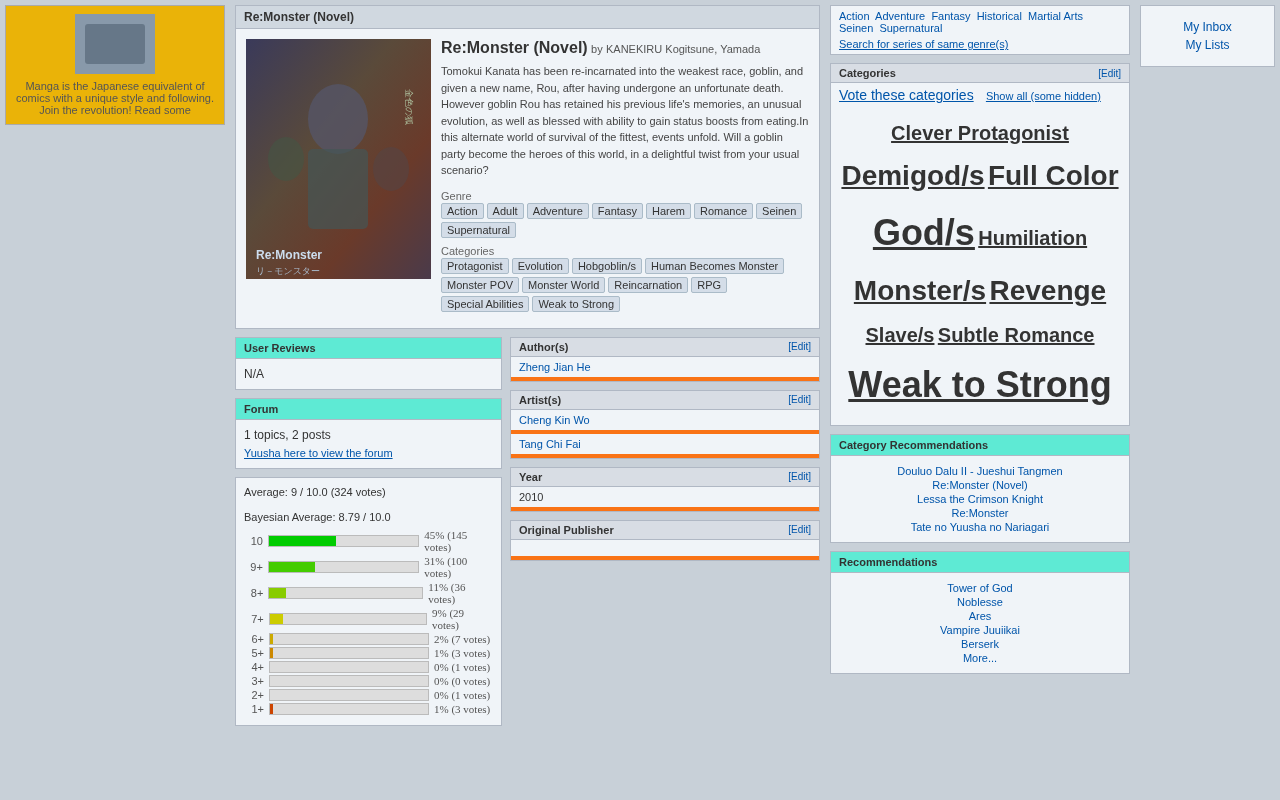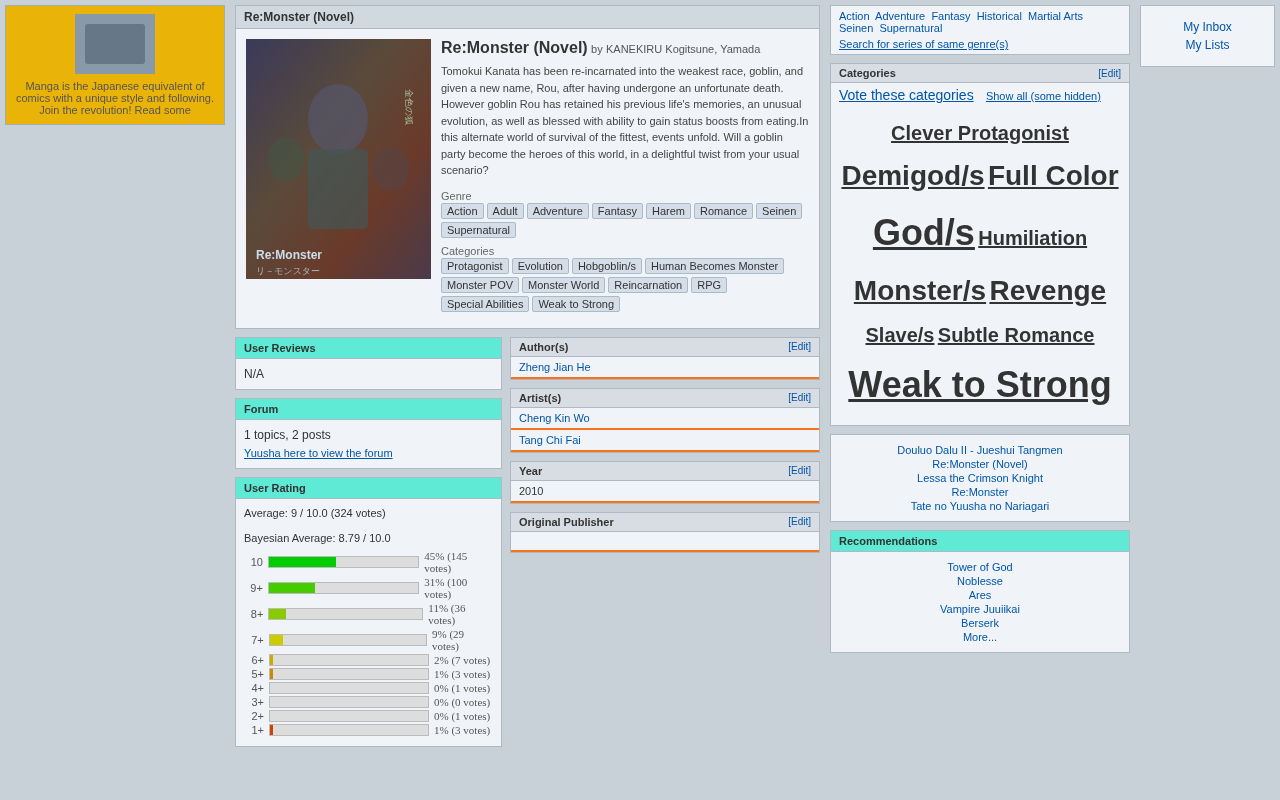--- a/index.html
+++ b/index.html
@@ -64,21 +64,21 @@
     .big-cats { padding: 8px; text-align: center; line-height: 1.8; }
     .big-cat { color: #333; font-size: 13px; font-weight: bold; cursor: pointer; }
     .big-cat.large { font-size: 20px; }
     .big-cat.xl { font-size: 28px; }
     .big-cat.xxl { font-size: 36px; }
 
     
     .rec-link { display: block; color: #0055aa; text-decoration: none; font-size: 11px; padding: 1px 0; text-align: center; }
 
     
-    .info-row { padding: 4px 8px; border-bottom: 2px solid #f97316; font-size: 11px; }
+    .info-row { padding: 4px 8px; border-bottom: 4px solid #f97316; font-size: 11px; }
     .info-header { background: #d8dde4; padding: 3px 8px; font-size: 11px; font-weight: bold; border-bottom: 1px solid #b0b8c4; display: flex; justify-content: space-between; align-items: center; }
     .info-header .edit-link { color: #0055aa; font-size: 10px; font-weight: normal; cursor: pointer; }
 
     
     .search-genre-link { color: #0055aa; text-decoration: underline; font-size: 11px; cursor: pointer; display: block; margin: 2px 8px 6px; }
     .genre-tag { color: #0055aa; cursor: pointer; text-decoration: none; }
   </style>
 </head>
 <body>
 
@@ -179,21 +179,20 @@
 
         <div class="section-box">
           <div class="section-header">Forum</div>
           <div class="section-body">
             <div style="margin-bottom:4px;">1 topics, 2 posts</div>
             <a href="#" style="color:#0055aa;font-size:11px;">Yuusha here to view the forum</a>
           </div>
         </div>
 
         <div class="section-box">
-          <div class="section-header">User Rating</div>
           <div class="section-body">
             <div style="font-size:11px;margin-bottom:13px;">
               <span>Average:</span>
               <span>9 / 10.0</span>
               <span>(324 votes)</span>
             </div>
             <div style="font-size:11px;margin-bottom:6px;">
               <span>Bayesian Average:</span>
               <span>8.79 / 10.0</span>
             </div>
@@ -345,20 +344,21 @@
       <div style="padding:4px 8px;font-size:11px;">
         <a href="#" style="color:#0055aa;font-size:14px;">Vote these categories</a>
         &nbsp;&nbsp;
         <a href="#" style="color:#0055aa;font-size:11px;">Show all (some hidden)</a>
       </div>
       <div class="big-cats" id="big-cats-container">
       <a href="#" class="big-cat large">Clever Protagonist</a> <a href="#" class="big-cat xl">Demigod/s</a> <a href="#" class="big-cat xl">Full Color</a> <a href="#" class="big-cat xxl">God/s</a> <a href="#" class="big-cat large">Humiliation</a> <a href="#" class="big-cat xl">Monster/s</a> <a href="#" class="big-cat xl">Revenge</a> <a href="#" class="big-cat large">Slave/s</a> <a href="#" class="big-cat large">Subtle Romance</a> <a href="#" class="big-cat xxl">Weak to Strong</a></div>
     </div>
 
     <div class="section-box">
+      <div class="section-header">Category Recommendations</div>
       <div class="section-body" id="cat-recs-container">
           <a href="#" class="rec-link">Douluo Dalu II - Jueshui Tangmen</a>
           <a href="#" class="rec-link">Re:Monster (Novel)</a>
           <a href="#" class="rec-link">Lessa the Crimson Knight</a>
           <a href="#" class="rec-link">Re:Monster</a>
           <a href="#" class="rec-link">Tate no Yuusha no Nariagari</a>
         </div>
     </div>
 
     <div class="section-box">

